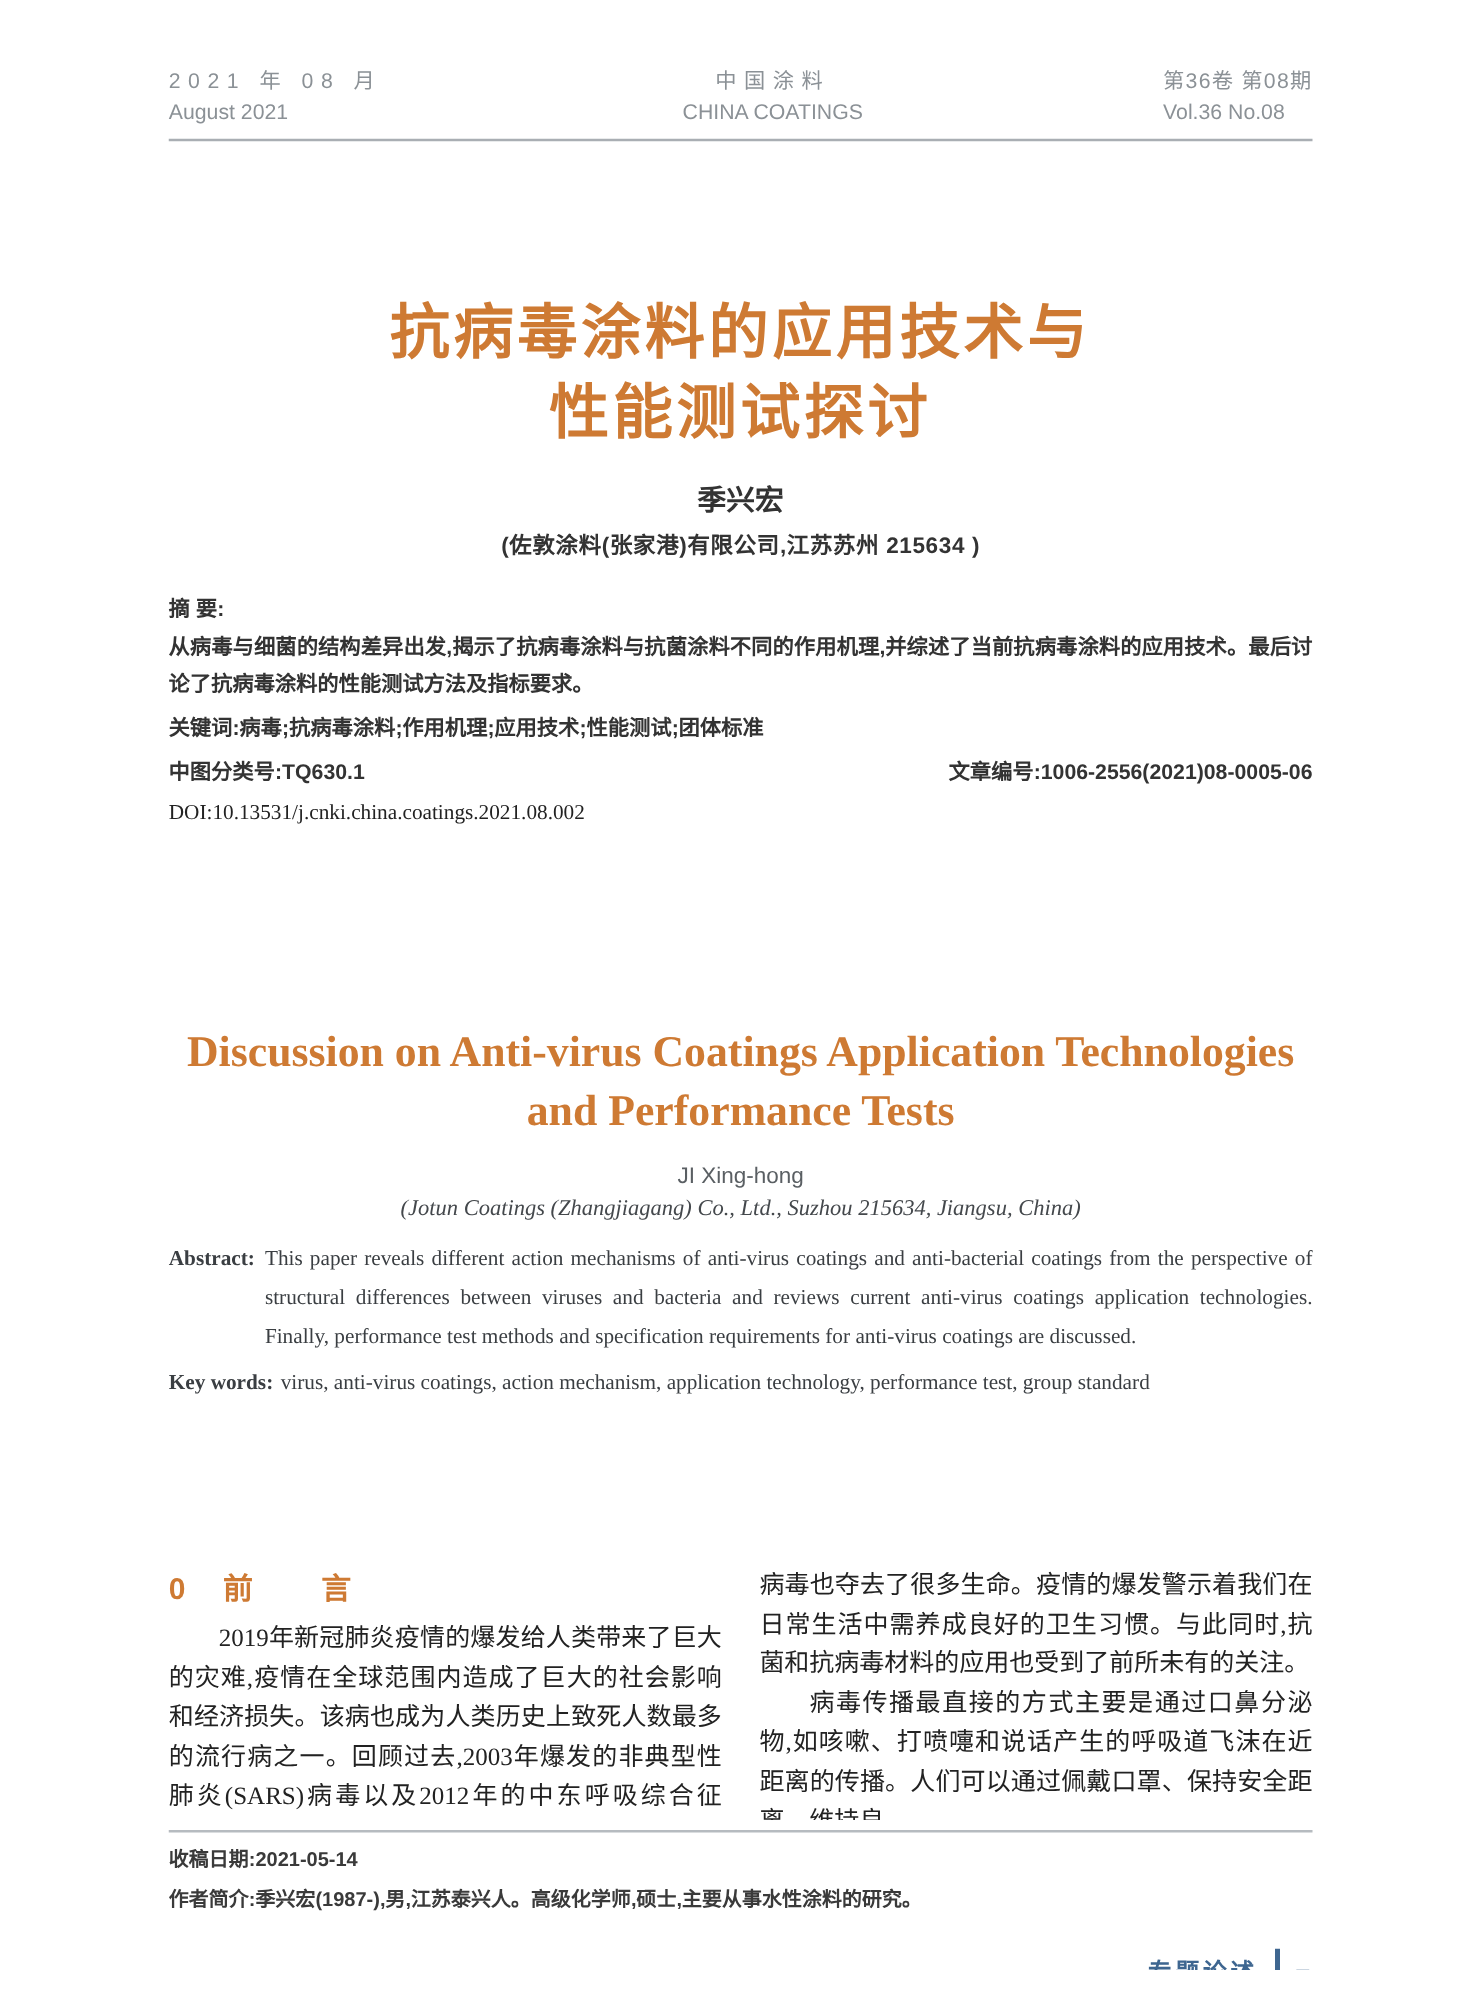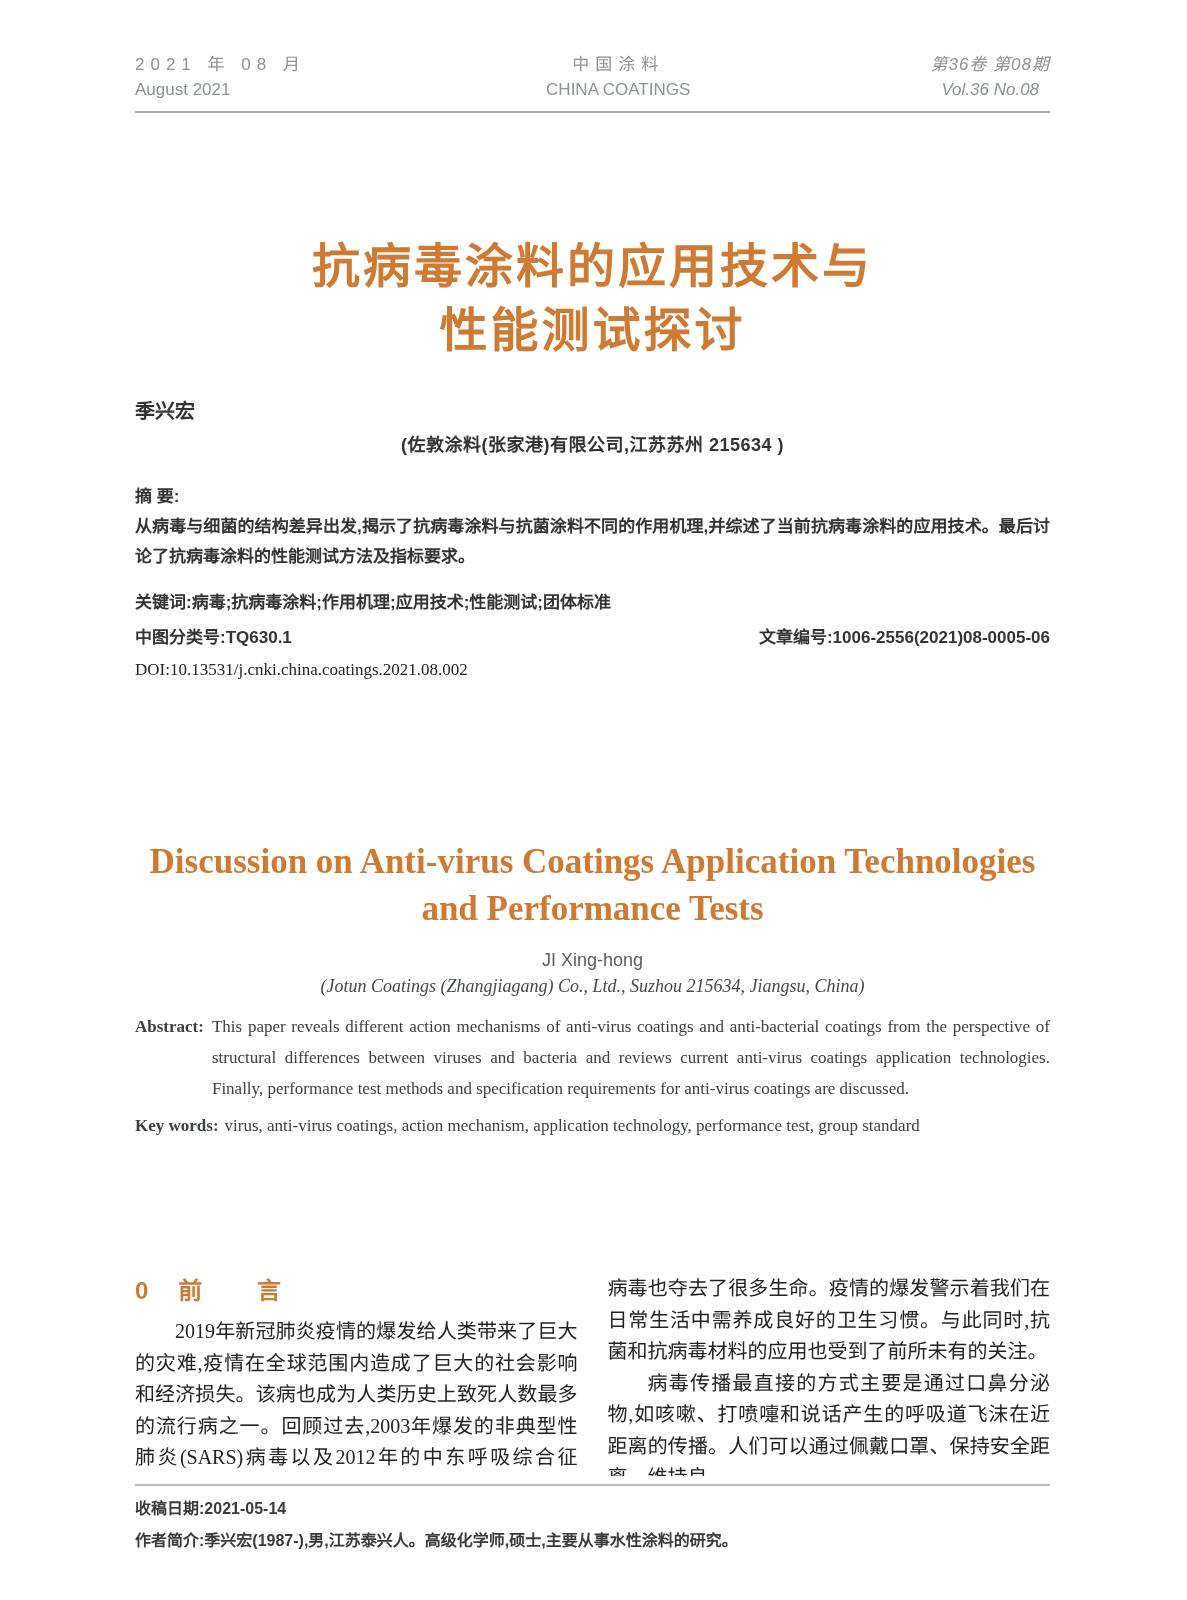--- a/index.html
+++ b/index.html
@@ -14,40 +14,40 @@
     font-family:"Liberation Sans", sans-serif;
     color:#2b2b2b;
   }
   
   .jheader {
     margin-top:52px;
     display:flex; justify-content:space-between; align-items:flex-start;
     color:#8b9196; font-size:17px; line-height:25px;
   }
   .jheader .center { text-align:center; }
-  .jheader .right  { text-align:center;font-style:italic; }
+  .jheader .right  { text-align:left; }
   .jheader .cn { letter-spacing:6px; }
   .jheader .right .cn { letter-spacing:1px; }
   .hdr-rule { margin-top:9px; border-top:2px solid #a9aeb3; }
 
   
   .cn-title {
     margin-top:122px; text-align:center;
     font-size:48px; font-weight:bold; letter-spacing:3px;
     line-height:64px; color:#ce7a33;
   }
-  .author-cn { margin-top:32px; font-size:20px; font-weight:bold; color:#333; }
+  .author-cn { margin-top:18px; text-align:center; font-size:23px; font-weight:bold; color:#333; }
   .affil-cn  { margin-top:6px; text-align:center; font-size:18px; font-weight:bold; color:#333; letter-spacing:0.5px; }
 
   
   .hang { display:flex; align-items:flex-start; }
   .hang .label { white-space:nowrap; font-weight:bold; }
   .abstract-cn { margin-top:26px; font-size:17px; line-height:30px; color:#333; font-weight:bold;flex-direction:column; }
   .abstract-cn .text { text-align:justify; font-weight:bold; }
-  .keywords-cn { margin-top:16px; font-size:17px; line-height:30px; font-weight:bold; color:#333; }
+  .keywords-cn { margin-top:5px; font-size:17px; line-height:30px; font-weight:bold; color:#333; }
   .meta-row { margin-top:6px; display:flex; font-size:17px; font-weight:bold; color:#333; line-height:28px; }
   .meta-row .m1 { width:330px; }
   .meta-row .m2 { width:285px; }
   .meta-row .m3 { margin-left:auto; }
   .doi { margin-top:8px; font-family:"Liberation Serif", serif; font-size:17px; color:#222; }
 
   
   .en-title {
     margin-top:158px; text-align:center;
     font-family:"Liberation Serif", serif; font-weight:bold;

